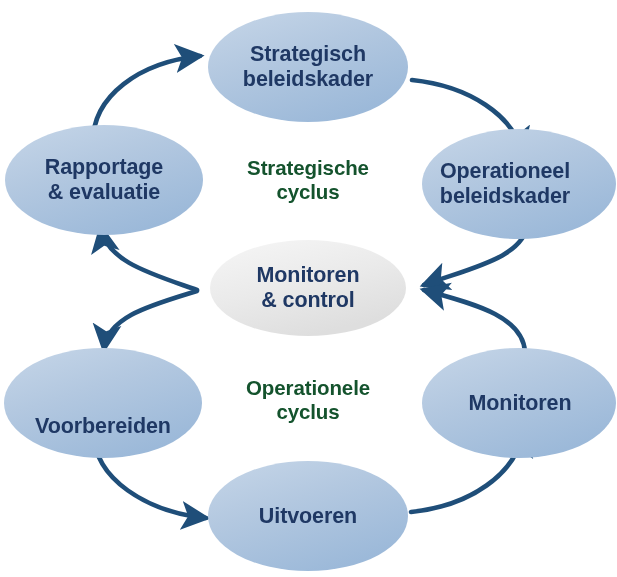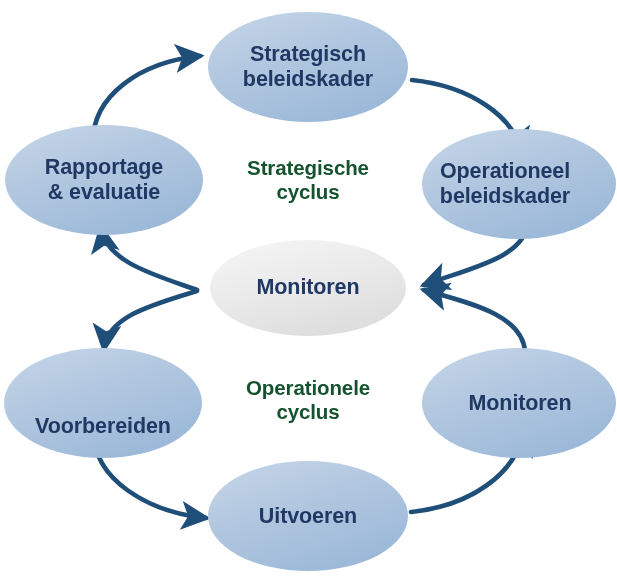--- a/index.html
+++ b/index.html
@@ -121,20 +121,21 @@
   <div class="node-label ellipse-label" style="left:422px; top:383px; width:196px; height:42px;text-align:right;">
     <span class="line">Monitoren</span>
   </div>
 
   <div class="node-label ellipse-label" style="left:208px; top:496px; width:200px; height:42px;">
     <span class="line">Uitvoeren</span>
   </div>
 
   <div class="node-label center-label" style="left:210px; top:248px; width:196px; height:80px;">
     <span class="line">Monitoren</span>
+    <span class="line">&amp; control</span>
   </div>
 
   <div class="node-label cycle-label" style="left:208px; top:142px; width:200px; height:76px;">
     <span class="line">Strategische</span>
     <span class="line">cyclus</span>
   </div>
 
   <div class="node-label cycle-label" style="left:208px; top:362px; width:200px; height:76px;">
     <span class="line">Operationele</span>
     <span class="line">cyclus</span>

